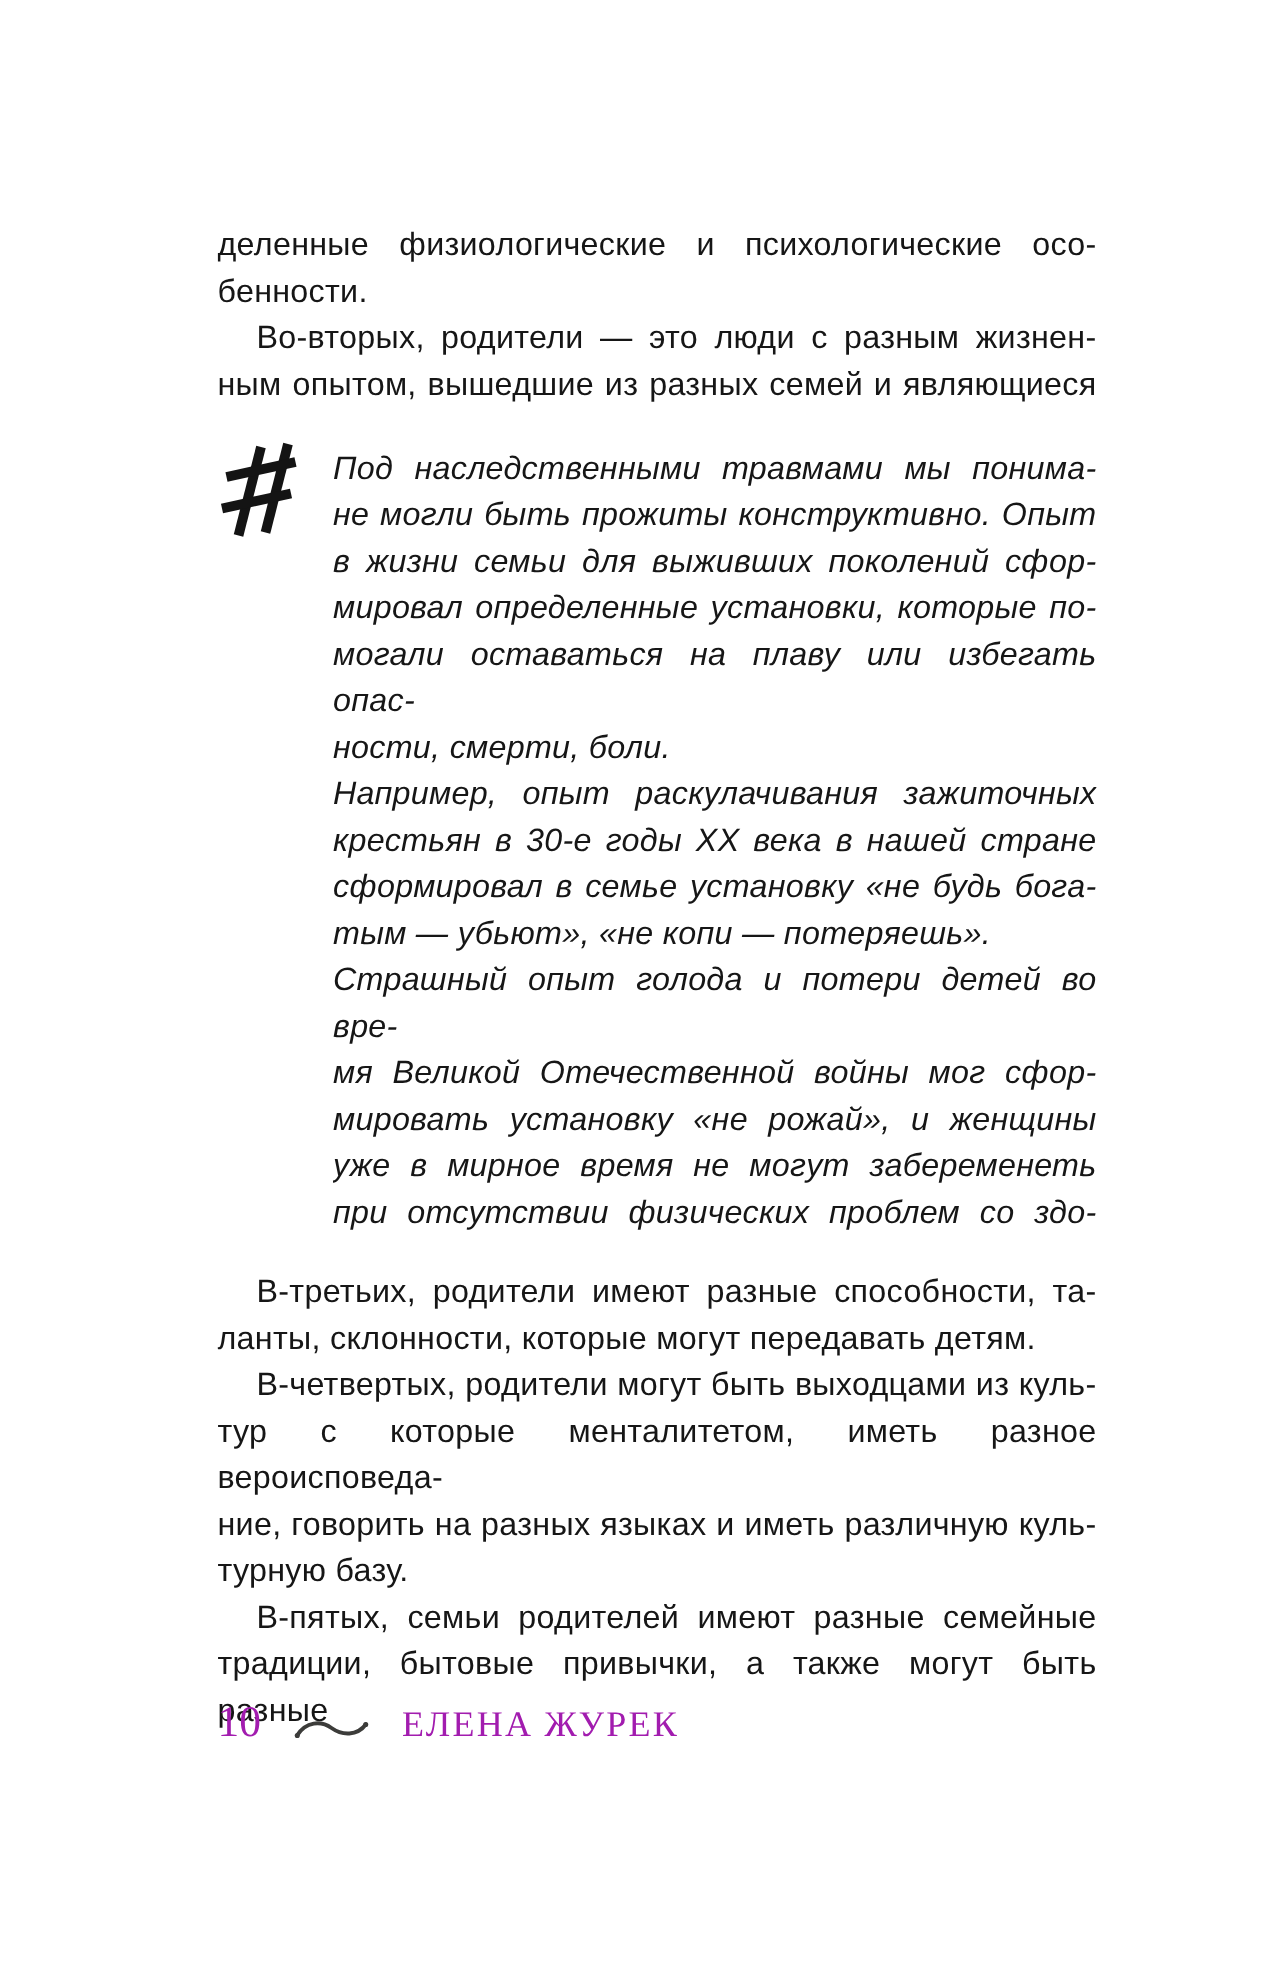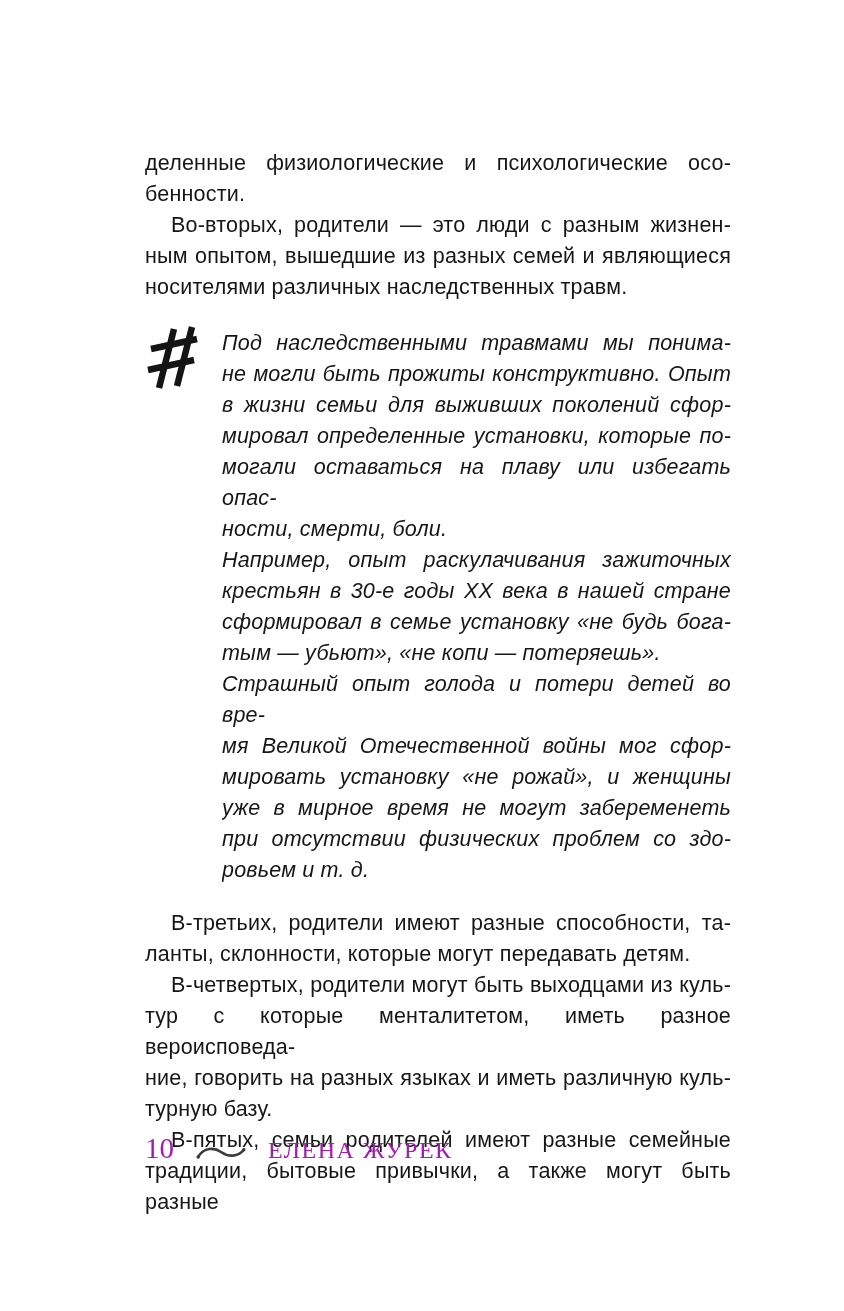--- a/index.html
+++ b/index.html
@@ -90,21 +90,20 @@
   <main class="text-column">
 
     <div class="para">
         <div class="line">деленные физиологические и психологические осо-</div>
         <div class="line last">бенности.</div>
       </div>
 
     <div class="para indent">
         <div class="line">Во-вторых, родители — это люди с разным жизнен-</div>
         <div class="line">ным опытом, вышедшие из разных семей и являющиеся</div>
-        <div class="line last">носителями различных наследственных травм.</div>
       </div>
 
     <section class="quote-block">
       <span class="quote-marker">
         <svg viewBox="0 0 54 66" xmlns="http://www.w3.org/2000/svg">
           <g stroke="#141414" stroke-width="6.5" stroke-linecap="butt" fill="none">
             <line x1="13" y1="64" x2="28" y2="5"></line>
             <line x1="31" y1="62" x2="46" y2="3"></line>
             <line x1="5" y1="25" x2="51" y2="15"></line>
             <line x1="2" y1="46" x2="48" y2="36"></line>
@@ -125,21 +124,20 @@
             <div class="line">крестьян в 30-е годы XX века в нашей стране</div>
             <div class="line">сформировал в семье установку «не будь бога-</div>
             <div class="line last">тым — убьют», «не копи — потеряешь».</div>
           </div>
         <div class="para">
             <div class="line">Страшный опыт голода и потери детей во вре-</div>
             <div class="line">мя Великой Отечественной войны мог сфор-</div>
             <div class="line">мировать установку «не рожай», и женщины</div>
             <div class="line">уже в мирное время не могут забеременеть</div>
             <div class="line">при отсутствии физических проблем со здо-</div>
-            <div class="line last">ровьем и т. д.</div>
           </div>
       </div>
     </section>
 
     <div class="para indent">
         <div class="line">В-третьих, родители имеют разные способности, та-</div>
         <div class="line last">ланты, склонности, которые могут передавать детям.</div>
       </div>
 
     <div class="para indent">

